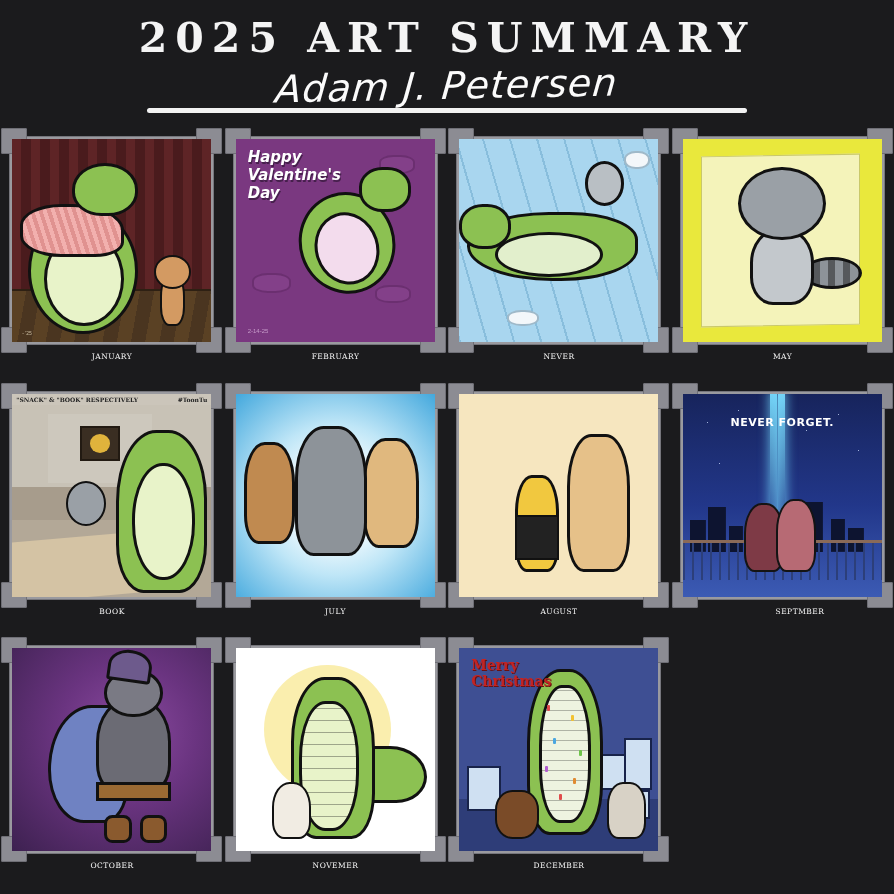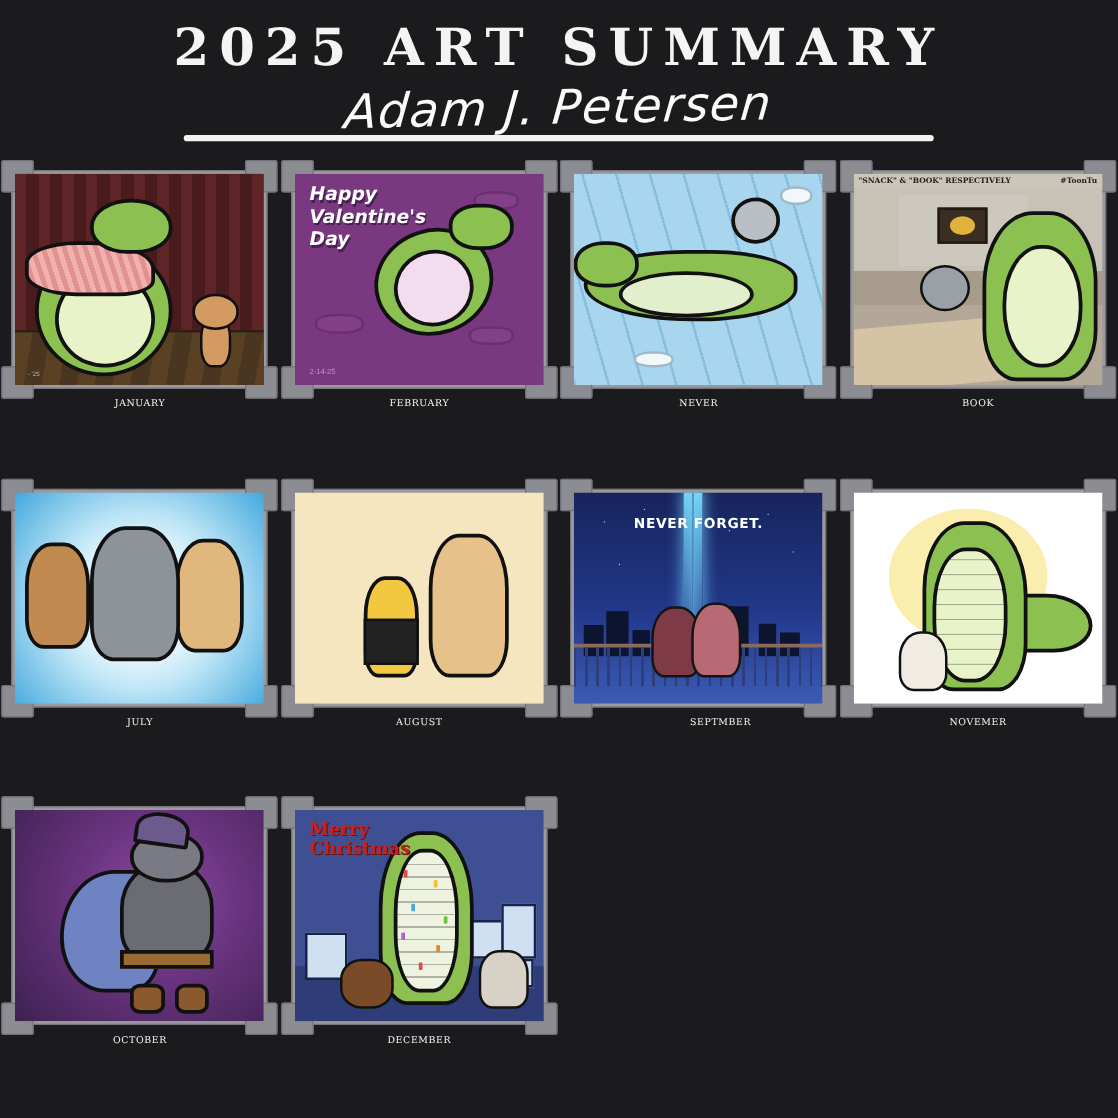--- a/index.html
+++ b/index.html
@@ -71,21 +71,21 @@
     position: relative;
     display: flex;
     flex-direction: column;
     align-items: center;
   }
 
   
   .frame {
     position: relative;
     width: 205px;
-    height: 175px;
+    height: 209px;
     margin-top: 6px;
     background: #9a9a9f;
     padding: 3px;
     border-radius: 2px;
     box-shadow: 0 0 0 1px #76767c inset;
   }
   .frame::before {
     content: "";
     position: absolute;
     left: 4px; top: 4px; right: 4px; bottom: 4px;
@@ -380,20 +380,36 @@
         <div class="apr-cloud" style="left:24%;bottom:8%;width:16%;height:8%"></div>
         <div class="ch apr-drag"></div>
         <div class="ch apr-belly"></div>
         <div class="ch apr-head"></div>
         <div class="ch apr-coon"></div>
       </div>
     </div>
     <div class="month-label" style="font-size: 7.5px; letter-spacing: 0.5px; text-indent: 0.5px;">NEVER</div>
   </div>
 
+  <div class="cell">
+    <div class="frame">
+      <span class="corner tl"></span>
+      <span class="corner tr"></span>
+      <span class="corner bl"></span>
+      <span class="corner br"></span>
+      <div class="art">
+        <div class="may-bg"></div>
+        <div class="may-inner"></div>
+        <div class="ch may-tail"></div>
+        <div class="ch may-body"></div>
+        <div class="ch may-head"></div>
+      </div>
+    </div>
+    <div class="month-label" style="font-size: 7.5px; letter-spacing: 0.5px; text-indent: 0.5px;">MAY</div>
+  </div>
 
   <div class="cell">
     <div class="frame">
       <span class="corner tl"></span>
       <span class="corner tr"></span>
       <span class="corner bl"></span>
       <span class="corner br"></span>
       <div class="art">
         <div class="jun-bg"></div>
         <div class="jun-wall"></div>
@@ -471,49 +487,49 @@
     <div class="month-label" style="font-size: 7.5px; letter-spacing: 0.5px; text-indent: 0.5px; padding-left: 35px;">SEPTMBER</div>
   </div>
 
   <div class="cell">
     <div class="frame">
       <span class="corner tl"></span>
       <span class="corner tr"></span>
       <span class="corner bl"></span>
       <span class="corner br"></span>
       <div class="art">
-        <div class="nov-bg"></div>
-        <div class="nov-sun"></div>
-        <div class="ch nov-tail"></div>
-        <div class="ch nov-drag"></div>
-        <div class="ch nov-belly"></div>
-        <div class="ch nov-cat"></div>
-      </div>
-    </div>
-    <div class="month-label" style="font-size: 7.5px; letter-spacing: 0.5px; text-indent: 0.5px;">NOVEMER</div>
-  </div>
-
-  <div class="cell">
-    <div class="frame">
-      <span class="corner tl"></span>
-      <span class="corner tr"></span>
-      <span class="corner bl"></span>
-      <span class="corner br"></span>
-      <div class="art">
         <div class="oct-bg"></div>
         <div class="ch oct-cape"></div>
         <div class="ch oct-body"></div>
         <div class="ch oct-belt"></div>
         <div class="ch oct-boot1"></div>
         <div class="ch oct-boot2"></div>
         <div class="ch oct-head"></div>
         <div class="ch oct-hat"></div>
       </div>
     </div>
     <div class="month-label" style="font-size: 7.5px; letter-spacing: 0.5px; text-indent: 0.5px;">OCTOBER</div>
+  </div>
+
+  <div class="cell">
+    <div class="frame">
+      <span class="corner tl"></span>
+      <span class="corner tr"></span>
+      <span class="corner bl"></span>
+      <span class="corner br"></span>
+      <div class="art">
+        <div class="nov-bg"></div>
+        <div class="nov-sun"></div>
+        <div class="ch nov-tail"></div>
+        <div class="ch nov-drag"></div>
+        <div class="ch nov-belly"></div>
+        <div class="ch nov-cat"></div>
+      </div>
+    </div>
+    <div class="month-label" style="font-size: 7.5px; letter-spacing: 0.5px; text-indent: 0.5px;">NOVEMER</div>
   </div>
 
   <div class="cell">
     <div class="frame">
       <span class="corner tl"></span>
       <span class="corner tr"></span>
       <span class="corner bl"></span>
       <span class="corner br"></span>
       <div class="art">
         <div class="dec-bg"></div>

